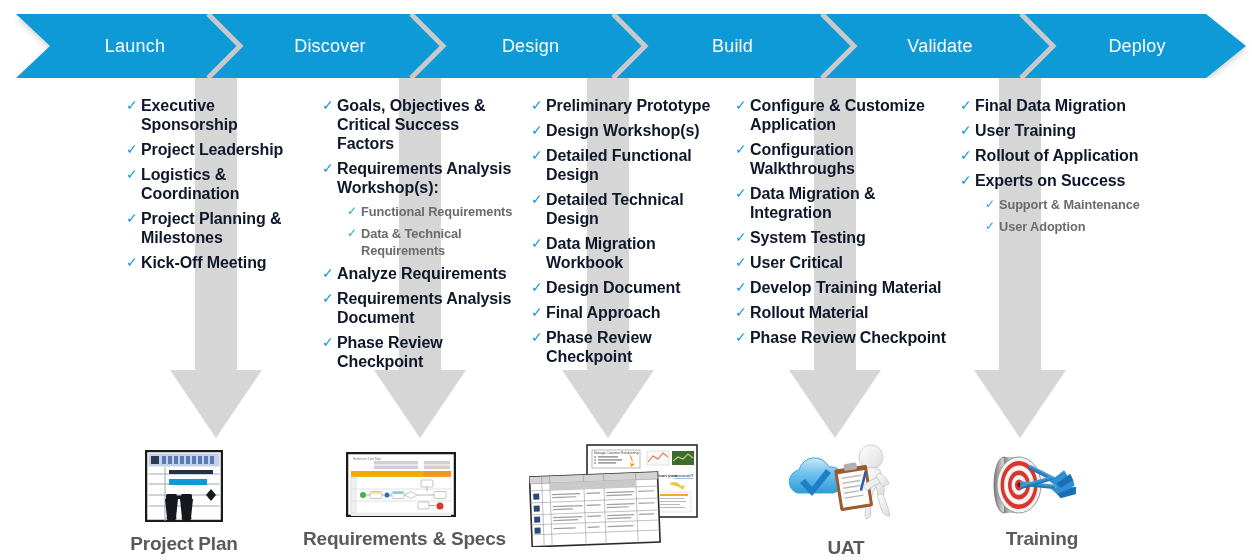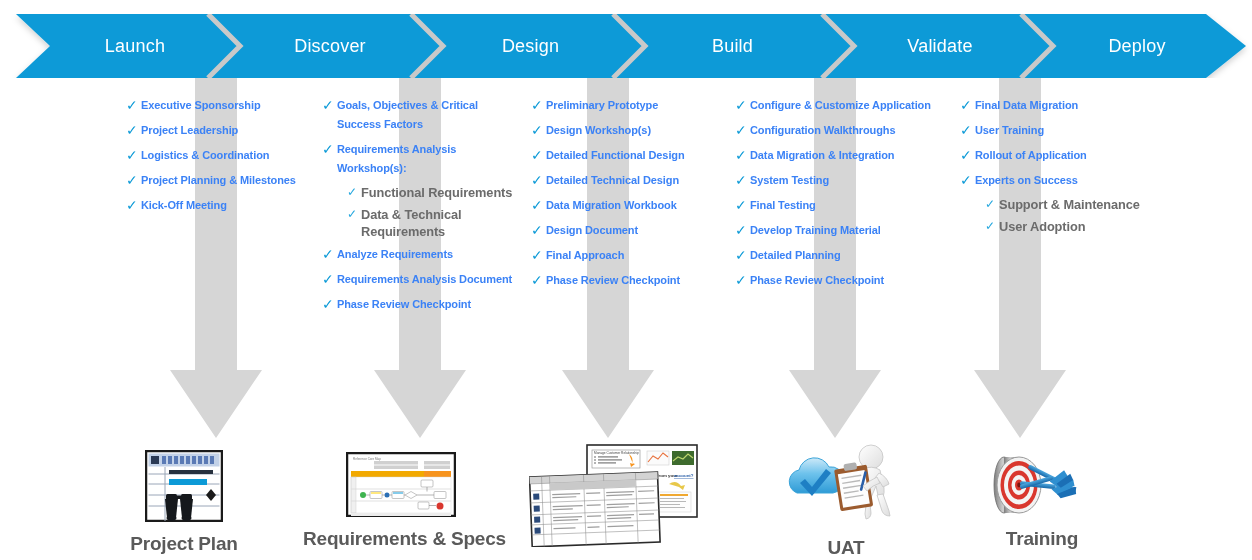--- a/index.html
+++ b/index.html
@@ -59,22 +59,22 @@
   }
   .check-mark {
     flex: 0 0 auto;
     color: #0C9AD7;
     font-size: 14px;
     line-height: 19px;
     width: 15px;
     text-align: left;
   }
   .check-text {
-    color: #3b82f6;
-    font-size: 11px;
+    color: #0f172a;
+    font-size: 16px;
     line-height: 19px;
     font-weight: 600;
     letter-spacing: -0.1px;
   }
   .check-item.sub {
     margin-left: 25px;
     margin-bottom: 5px;
   }
   .check-item.sub .check-mark {
     font-size: 12px;
@@ -259,29 +259,29 @@
     <div class="check-item">
       <span class="check-mark">✓</span>
       <span class="check-text">Data Migration &amp; Integration</span>
     </div>
     <div class="check-item">
       <span class="check-mark">✓</span>
       <span class="check-text">System Testing</span>
     </div>
     <div class="check-item">
       <span class="check-mark">✓</span>
-      <span class="check-text">Final Testing</span>
+      <span class="check-text">User Critical</span>
     </div>
     <div class="check-item">
       <span class="check-mark">✓</span>
       <span class="check-text">Develop Training Material</span>
     </div>
     <div class="check-item">
       <span class="check-mark">✓</span>
-      <span class="check-text">Detailed Planning</span>
+      <span class="check-text">Rollout Material</span>
     </div>
     <div class="check-item">
       <span class="check-mark">✓</span>
       <span class="check-text">Phase Review Checkpoint</span>
     </div>
   </div>
 <div class="phase-column" style="left:960px; width:185px;">
     <div class="check-item">
       <span class="check-mark">✓</span>
       <span class="check-text">Final Data Migration</span>

